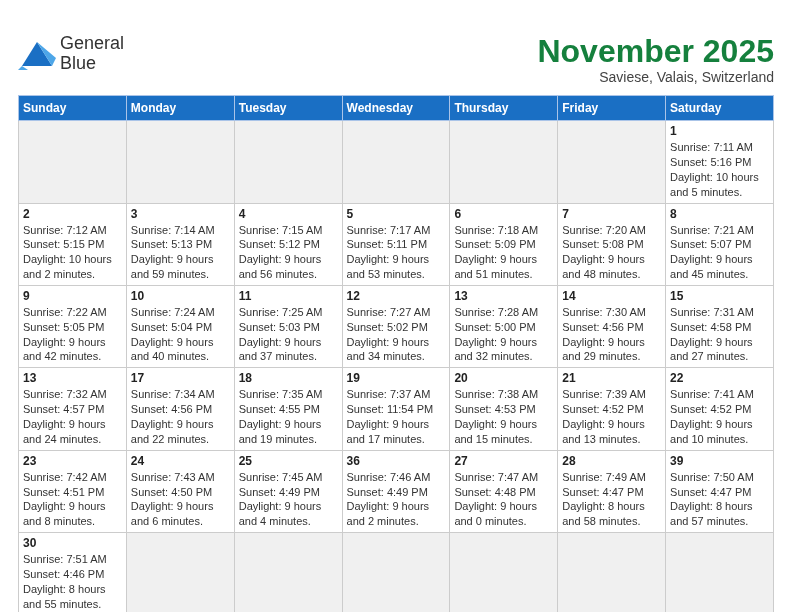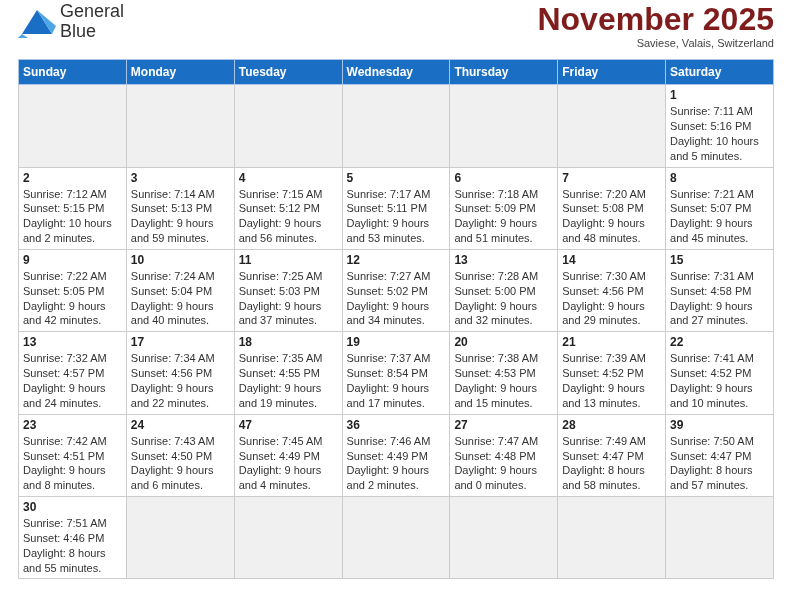--- a/index.html
+++ b/index.html
@@ -7,21 +7,21 @@
       font-family: Arial, sans-serif;
       background: #fff;
       width: 792px;
       height: 612px;
       overflow: hidden;
     }
     .page {
       width: 792px;
       height: 480px;
       background: #fff;
-      padding: 2px 18px 10px 18px;
+      padding: 34px 18px 10px 18px;
     }
     .header {
       display: flex;
       justify-content: space-between;
       align-items: flex-start;
       margin-bottom: 10px;
     }
     .logo {
       display: flex;
       align-items: center;
@@ -39,25 +39,25 @@
     .logo-blue-shape {
       width: 38px;
       height: 32px;
     }
     .title-block {
       text-align: right;
     }
     .month-title {
       font-size: 32px;
       font-weight: bold;
-      color: #7f1d1d;
+      color: #15803d;
       line-height: 1.1;
     }
     .subtitle {
-      font-size: 11px;
+      font-size: 14px;
       color: #444;
     }
     .calendar {
       width: 100%;
       border-collapse: collapse;
       table-layout: fixed;
     }
     .calendar thead th {
       background: #1a6fc4;
       color: #ffffff;
@@ -247,21 +247,21 @@
           </td>
           <td>
             <span class="day-number">18</span>
             <div class="day-info">Sunrise: 7:35 AM
 Sunset: 4:55 PM
 Daylight: 9 hours and 19 minutes.</div>
           </td>
           <td>
             <span class="day-number">19</span>
             <div class="day-info">Sunrise: 7:37 AM
-Sunset: 8:54 PM
+Sunset: 11:54 PM
 Daylight: 9 hours and 17 minutes.</div>
           </td>
           <td>
             <span class="day-number">20</span>
             <div class="day-info">Sunrise: 7:38 AM
 Sunset: 4:53 PM
 Daylight: 9 hours and 15 minutes.</div>
           </td>
           <td>
             <span class="day-number">21</span>
@@ -283,21 +283,21 @@
 Sunset: 4:51 PM
 Daylight: 9 hours and 8 minutes.</div>
           </td>
           <td>
             <span class="day-number">24</span>
             <div class="day-info">Sunrise: 7:43 AM
 Sunset: 4:50 PM
 Daylight: 9 hours and 6 minutes.</div>
           </td>
           <td>
-            <span class="day-number">47</span>
+            <span class="day-number">25</span>
             <div class="day-info">Sunrise: 7:45 AM
 Sunset: 4:49 PM
 Daylight: 9 hours and 4 minutes.</div>
           </td>
           <td>
             <span class="day-number">36</span>
             <div class="day-info">Sunrise: 7:46 AM
 Sunset: 4:49 PM
 Daylight: 9 hours and 2 minutes.</div>
           </td>

